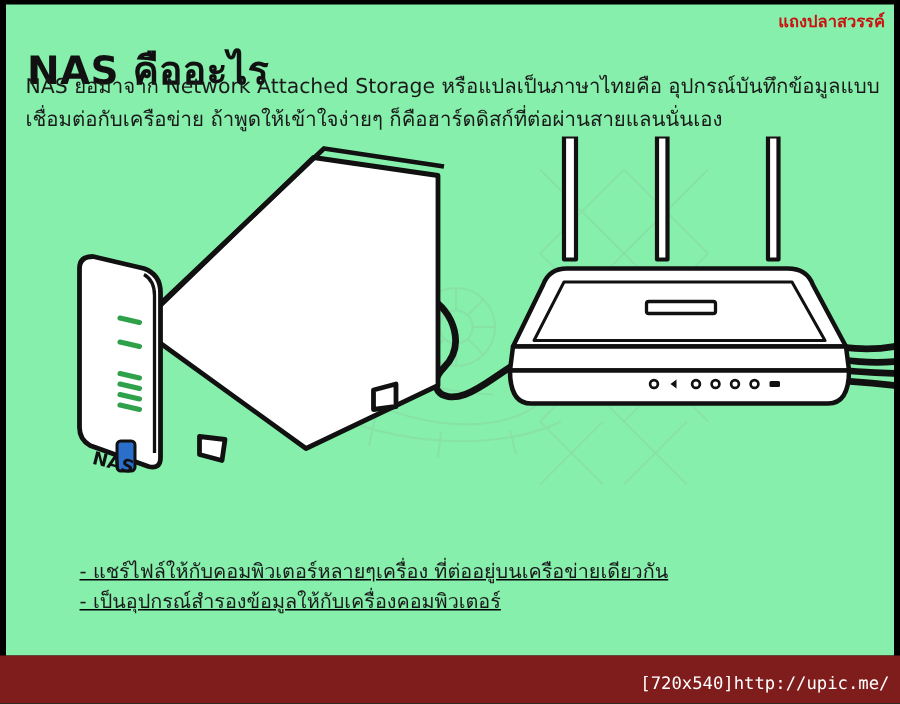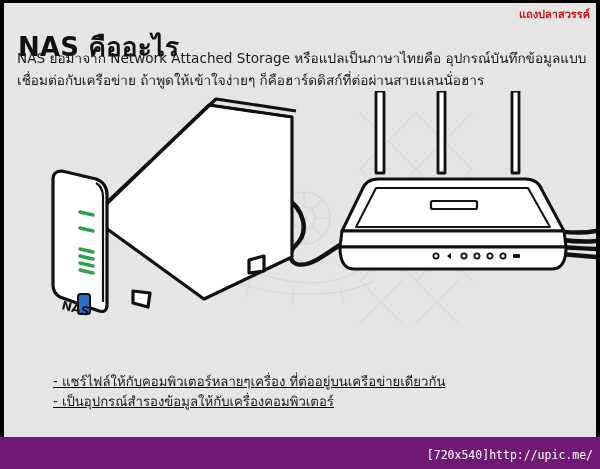--- a/index.html
+++ b/index.html
@@ -23,21 +23,21 @@
     box-sizing: border-box;
   }
 
   
   #page {
     position: absolute;
     left: 4px;
     top: 3px;
     width: 592px;
     height: 434px;
-    background: #e5e5e5;
+    background: #86efac;
     overflow: hidden;
   }
 
   
   #bg-watermark {
     position: absolute;
     left: 150px;
     top: 80px;
     width: 330px;
     height: 260px;
@@ -116,21 +116,21 @@
     pointer-events: none;
   }
 
   
   #footer-bar {
     position: absolute;
     left: 0;
     bottom: 0;
     width: 600px;
     height: 32px;
-    background: #701a75;
+    background: #7f1d1d;
   }
   #footer-watermark {
     position: absolute;
     right: 7px;
     bottom: 7px;
     color: #ffffff;
     font-family: "DejaVu Sans Mono", "Liberation Mono", monospace;
     font-size: 11.5px;
     letter-spacing: 0px;
     white-space: nowrap;
@@ -163,21 +163,21 @@
         <path d="M206 198 L248 240 M248 198 L206 240 M262 198 L304 240 M304 198 L262 240"></path>
       </g>
     </svg>
 
     <div id="brand-credit">แถงปลาสวรรค์</div>
 
     <h1 id="page-title">NAS คืออะไร</h1>
 
     <div id="intro">
       <span class="ln">NAS ย่อมาจาก Network Attached Storage หรือแปลเป็นภาษาไทยคือ อุปกรณ์บันทึกข้อมูลแบบ</span>
-      <span class="ln">เชื่อมต่อกับเครือข่าย ถ้าพูดให้เข้าใจง่ายๆ ก็คือฮาร์ดดิสก์ที่ต่อผ่านสายแลนนั่อฮาร</span>
+      <span class="ln">เชื่อมต่อกับเครือข่าย ถ้าพูดให้เข้าใจง่ายๆ ก็คือฮาร์ดดิสก์ที่ต่อผ่านสายแลนนั่นเอง</span>
     </div>
 
     <svg id="illustration" viewBox="0 0 592 240">
 
       <g fill="none" stroke="#111111" stroke-width="4.5" stroke-linecap="round">
 
         <path d="M281 106 C 300 118, 306 140, 292 154 C 280 166, 289 178, 306 172 C 322 166, 334 152, 352 146"></path>
 
         <path d="M452 150 C 466 132, 492 126, 520 133 C 548 140, 570 144, 592 140"></path>
         <path d="M456 156 C 474 140, 500 136, 528 143 C 552 149, 572 152, 592 150"></path>

